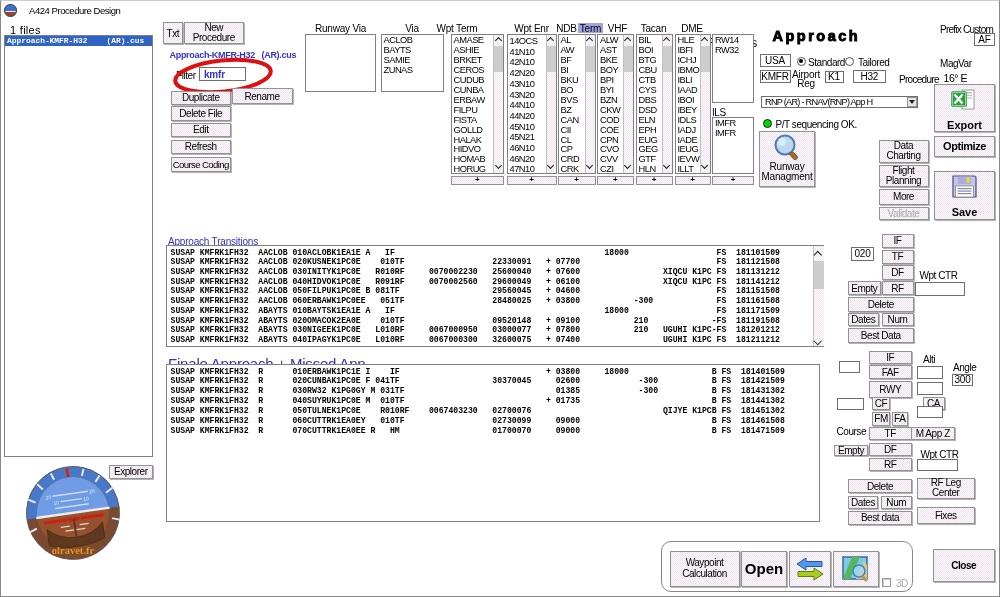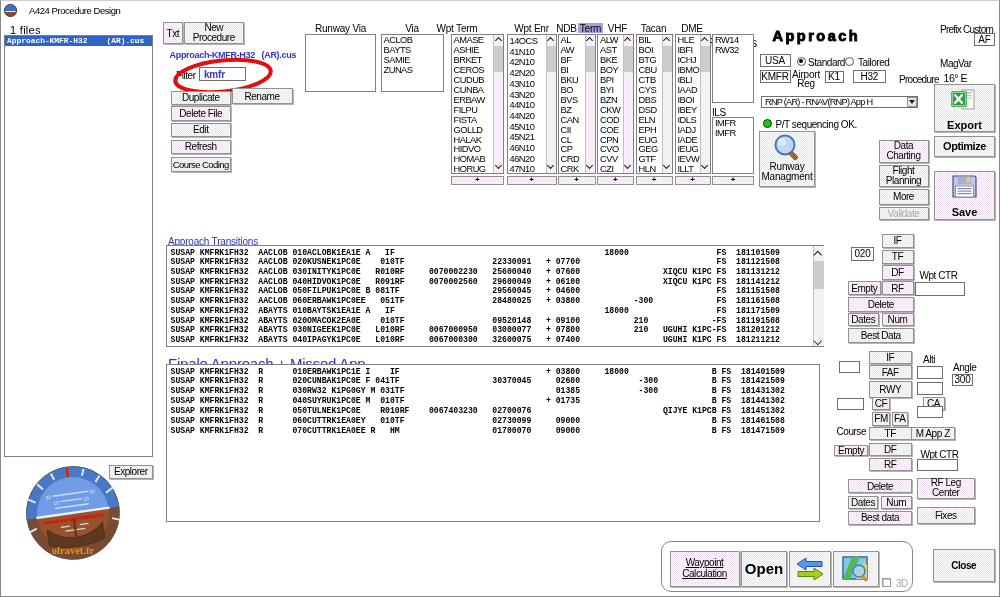--- a/index.html
+++ b/index.html
@@ -307,21 +307,21 @@
 <div class="b" style="left:848px;top:479px;width:64px;height:14px;font-size:10px;">Delete</div>
 <div class="b" style="left:848px;top:495.5px;width:30px;height:13.5px;font-size:10px;">Dates</div>
 <div class="b" style="left:880.5px;top:495.5px;width:31.5px;height:13.5px;font-size:10px;">Num</div>
 <div class="b" style="left:848px;top:510.5px;width:64px;height:14px;font-size:10px;">Best data</div>
 <div class="b" style="left:917px;top:478px;width:57.5px;height:20.5px;font-size:10px;line-height:9.8px;">RF Leg<br>Center</div>
 <div class="b" style="left:917px;top:507px;width:57.5px;height:16.5px;font-size:10px;">Fixes</div>
 <div class="b" style="left:932.5px;top:549px;width:62.5px;height:32.5px;font-size:10px;">
     <span style="font-weight:bold;font-size:10px;">Close</span>
   </div>
 <div style="left:661px;top:540.5px;width:252px;height:51px;border:1.5px solid #888;border-radius:10px;"></div>
-<div class="b" style="left:669.5px;top:550.5px;width:70px;height:36px;font-size:10px;line-height:10.5px;text-decoration:underline;">Waypoint<br>Calculation</div>
+<div class="b" style="left:669.5px;top:550.5px;width:70px;height:36px;font-size:10px;line-height:10.5px;">Waypoint<br>Calculation</div>
 <div class="b" style="left:741px;top:550.5px;width:46px;height:36px;font-size:10px;">
     <span style="font-weight:bold;font-size:15px;letter-spacing:0;">Open</span>
   </div>
 <div class="b" style="left:788.5px;top:550.5px;width:42.5px;height:36px;font-size:10px;"></div>
 <svg style="left:794px;top:557px" width="32" height="24" viewBox="0 0 32 24">
 <path d="M12 1 L12 4.5 L28 4.5 L28 9.5 L12 9.5 L12 13 L3 7 Z" fill="#5599ee" stroke="#2255aa" stroke-width="1"></path>
 <path d="M20 11 L20 14.5 L4 14.5 L4 19.5 L20 19.5 L20 23 L29 17 Z" fill="#aacc22" stroke="#558800" stroke-width="1"></path>
 </svg>
 <div class="b" style="left:833px;top:550.5px;width:46px;height:36px;font-size:10px;"></div>
 <svg style="left:842px;top:555px" width="28" height="27" viewBox="0 0 28 27">

